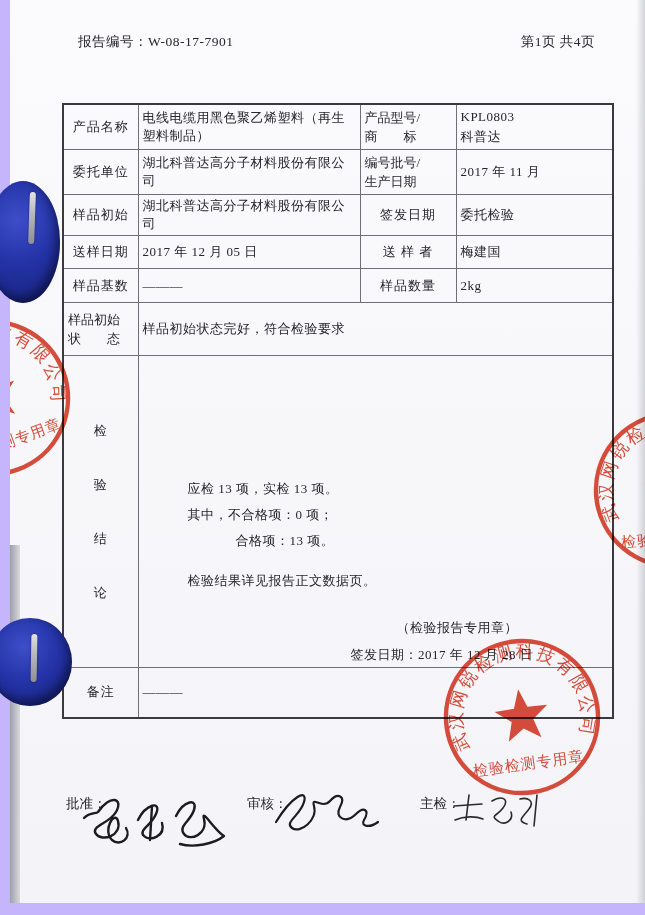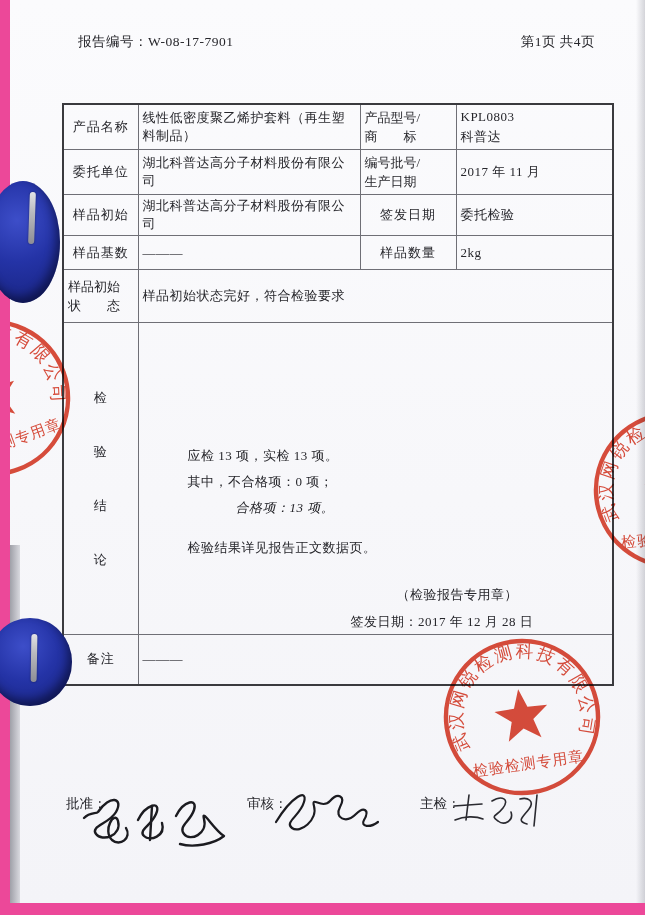--- a/index.html
+++ b/index.html
@@ -1,16 +1,16 @@
 <!DOCTYPE html>
 <html><head>
 <meta charset="utf-8">
 <style>
   html,body{margin:0;padding:0;background:#0e0f12;}
-  .screen{position:relative;width:645px;height:915px;background:#ec4899;overflow:hidden;
+  .screen{position:relative;width:645px;height:915px;background:#c4b5fd;overflow:hidden;
           font-family:"Liberation Serif","DejaVu Serif",serif;color:#26262b;}
   .paper{position:absolute;left:10px;top:0;width:635px;height:903px;
          background:linear-gradient(180deg,#fbfbfd 0%,#f7f7fa 55%,#f4f4f8 100%);overflow:hidden;}
   .left-light-strip{position:absolute;left:0;top:545px;width:10px;height:358px;
          background:linear-gradient(90deg,#9fa0a8,#d9d9df);}
   .right-shadow{position:absolute;right:0;top:0;width:9px;height:100%;
          background:linear-gradient(270deg,rgba(110,112,125,.28),rgba(110,112,125,0));}
 
   
   .header-line{position:absolute;top:33px;left:68px;right:50px;display:flex;
@@ -24,21 +24,21 @@
   table.report{border:2px solid #3a3a3e;}
   table.report td{border:1px solid #6f6f76;vertical-align:middle;padding:2px 4px;overflow:hidden;}
   td.lbl{text-align:center;letter-spacing:1px;}
   td.lbl2{text-align:left;padding-left:6px;line-height:19px;letter-spacing:0;}
   td.val{text-align:left;padding-left:7px;letter-spacing:.5px;}
   td.val .two-line{line-height:20px;}
   td.vert{vertical-align:middle;}
   .vert-stack{display:flex;flex-direction:column;align-items:center;gap:36px;}
   .conclusion-cell{position:relative;vertical-align:top;}
   .c-lines{padding:47px 0 0 45px;line-height:26px;letter-spacing:.5px;}
-  .c-lines .indent{padding-left:48px;font-style:italic;}
+  .c-lines .indent{padding-left:48px;}
   .c-lines .l4{margin-top:14px;}
   .seal-note{position:absolute;left:212px;top:258px;line-height:27px;letter-spacing:.5px;}
   .seal-note .sn1{margin-left:46px;}
 
   
   .sign-row{position:absolute;top:795px;left:52px;width:560px;font-size:13.5px;}
   .sign-label{position:absolute;top:0;}
   .sig-svg{position:absolute;}
   .sig-name-hidden{position:absolute;width:1px;height:1px;overflow:hidden;clip:rect(0 0 0 0);opacity:0;}
 
@@ -75,21 +75,21 @@
     <table class="report">
       <colgroup>
           <col style="width:75px">
           <col style="width:222px">
           <col style="width:96px">
           <col style="width:157px">
         </colgroup>
       <tbody>
           <tr style="height:45px">
         <td class="lbl">产品名称</td>
-        <td class="val">线性低密度聚乙烯护套料（再生塑料制品）</td>
+        <td class="val">电线电缆用黑色聚乙烯塑料（再生塑料制品）</td>
         <td class="lbl2">
           <div>产品型号/</div>
           <div>商　　标</div>
         </td>
         <td class="val">
           <div class="two-line">KPL0803</div>
           <div class="two-line">科普达</div>
         </td>
       </tr>
       <tr style="height:45px">
@@ -99,20 +99,26 @@
           <div>编号批号/</div>
           <div>生产日期</div>
         </td>
         <td class="val">2017 年 11 月</td>
       </tr>
       <tr style="height:39px">
         <td class="lbl">样品初始</td>
         <td class="val">湖北科普达高分子材料股份有限公司</td>
         <td class="lbl">签发日期</td>
         <td class="val">委托检验</td>
+      </tr>
+      <tr style="height:33px">
+        <td class="lbl">送样日期</td>
+        <td class="val">2017 年 12 月 05 日</td>
+        <td class="lbl">送 样 者</td>
+        <td class="val">梅建国</td>
       </tr>
       <tr style="height:34px">
         <td class="lbl">样品基数</td>
         <td class="val">———</td>
         <td class="lbl">样品数量</td>
         <td class="val">2kg</td>
       </tr>
       <tr style="height:53px">
         <td class="lbl2">
           <div>样品初始</div>

